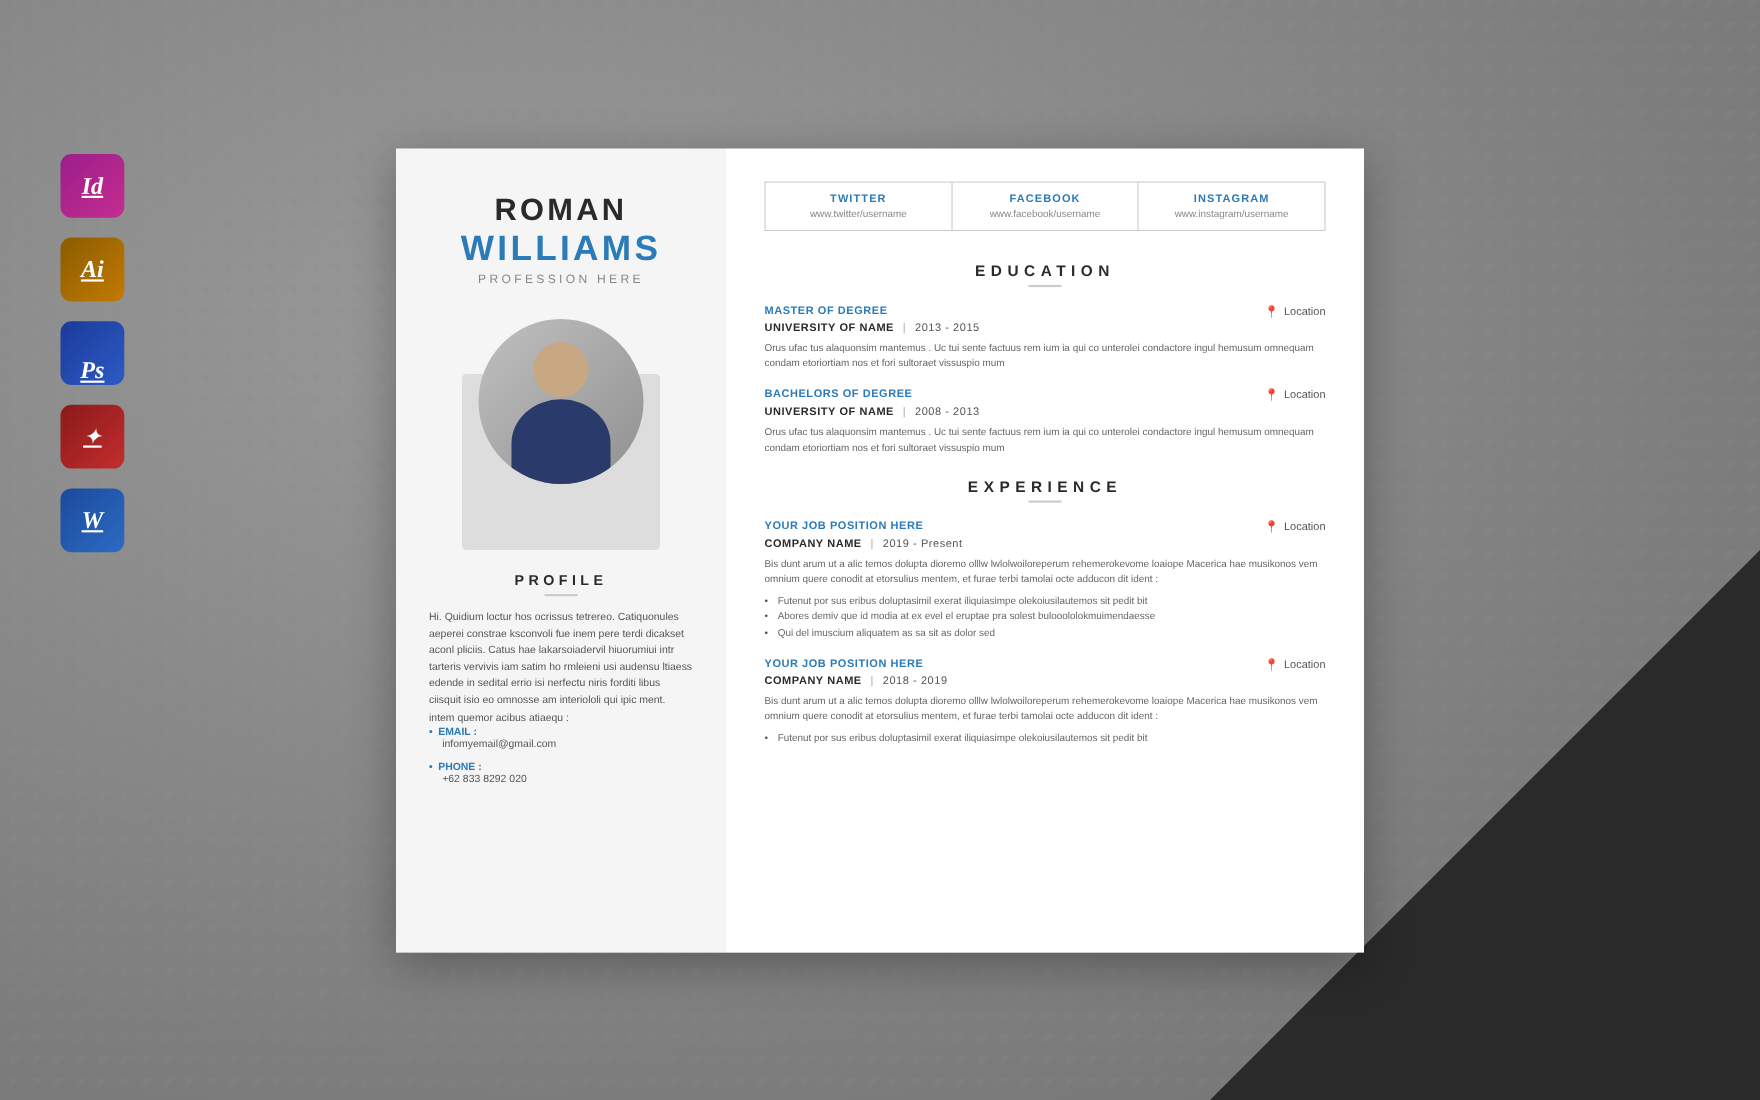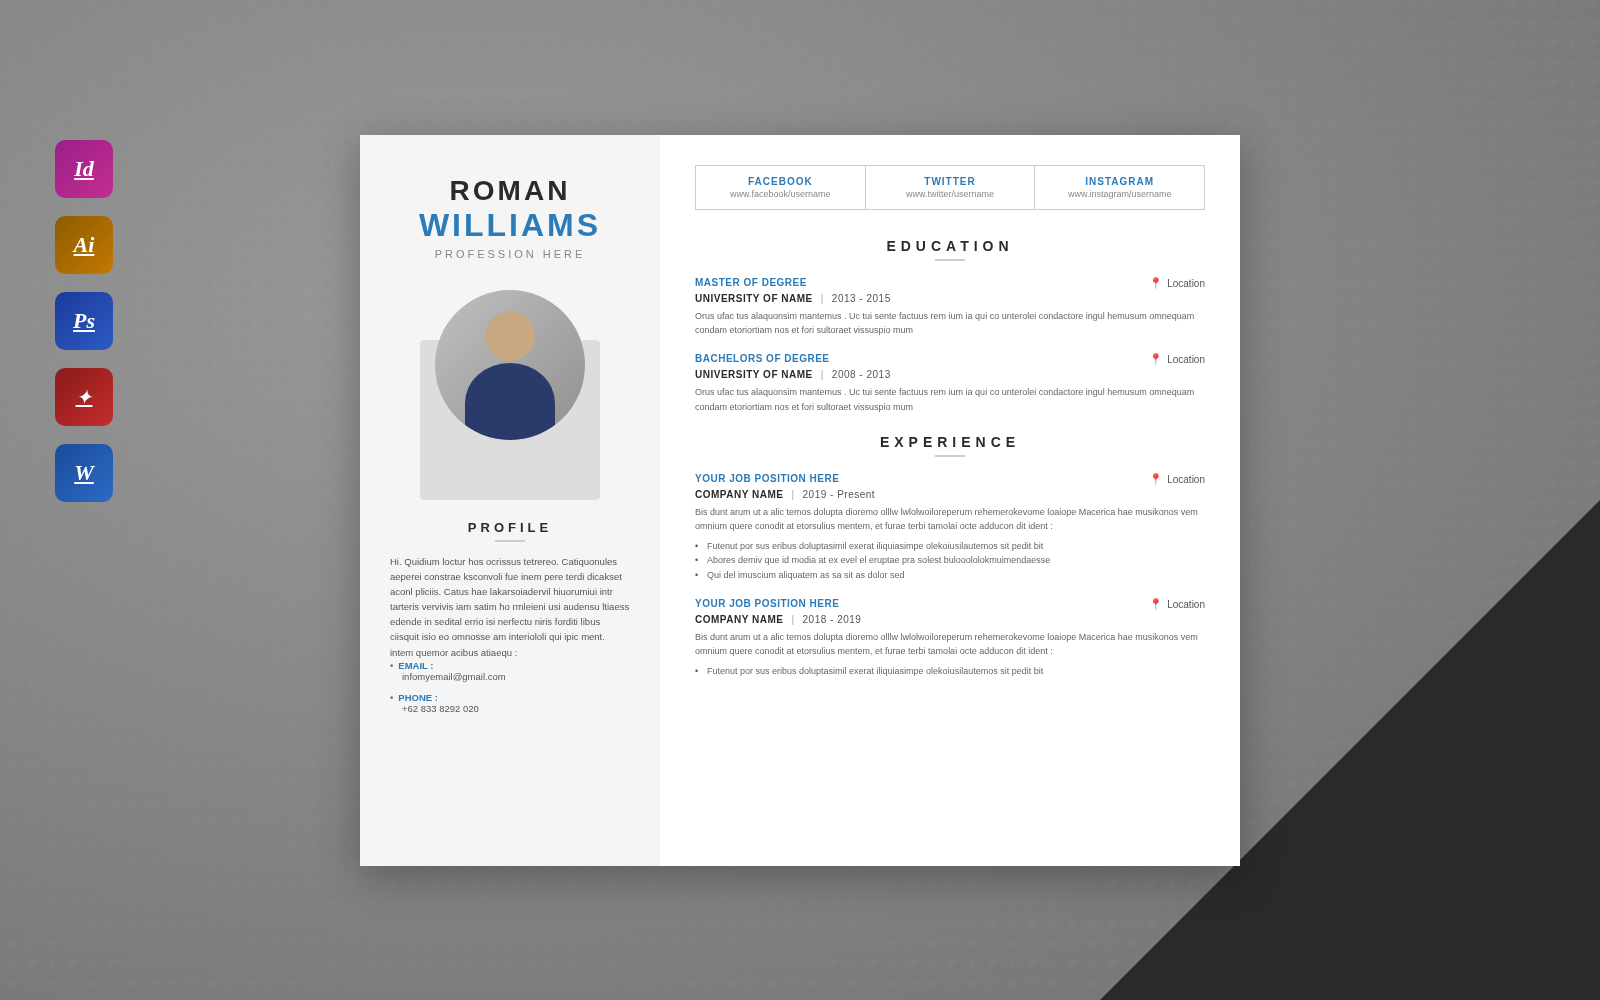--- a/index.html
+++ b/index.html
@@ -60,21 +60,21 @@
       font-weight: 900;
       font-size: 22px;
       font-style: italic;
       color: white;
       font-family: 'Times New Roman', serif;
       text-decoration: underline;
     }
 
     .app-icon-id { background: linear-gradient(135deg, #9b1f8a, #c42d8f); }
     .app-icon-ai { background: linear-gradient(135deg, #8a5c00, #c47a00); justify-content: center; }
-    .app-icon-ps { background: linear-gradient(135deg, #1a3a9b, #2d5bc4); }
+    .app-icon-ps { background: linear-gradient(135deg, #1a3a9b, #2d5bc4); align-items: flex-end; }
     .app-icon-ac { background: linear-gradient(135deg, #8a1a1a, #c42d2d); }
     .app-icon-w  { background: linear-gradient(135deg, #1a4a9b, #2d6bc4); }
 
     
     .resume-wrapper {
       display: flex;
       width: 880px;
       height: 731px;
       box-shadow: 0 10px 40px rgba(0,0,0,0.3);
       position: relative;
@@ -433,26 +433,26 @@
       <div class="contact-label">PHONE :</div>
       <div class="contact-value">+62 833 8292 020</div>
     </div>
 
   </div>
 
   <div class="right-panel">
 
     <div class="social-bar">
       <div class="social-item">
+        <div class="social-platform">TWITTER</div>
+        <span class="social-url">www.twitter/username</span>
+      </div>
+      <div class="social-item">
         <div class="social-platform">FACEBOOK</div>
         <span class="social-url">www.facebook/username</span>
-      </div>
-      <div class="social-item">
-        <div class="social-platform">TWITTER</div>
-        <span class="social-url">www.twitter/username</span>
       </div>
       <div class="social-item">
         <div class="social-platform">INSTAGRAM</div>
         <span class="social-url">www.instagram/username</span>
       </div>
     </div>
 
     <div class="section-gap">
       <div class="right-section-title">EDUCATION</div>
       <div class="right-section-divider"></div>

